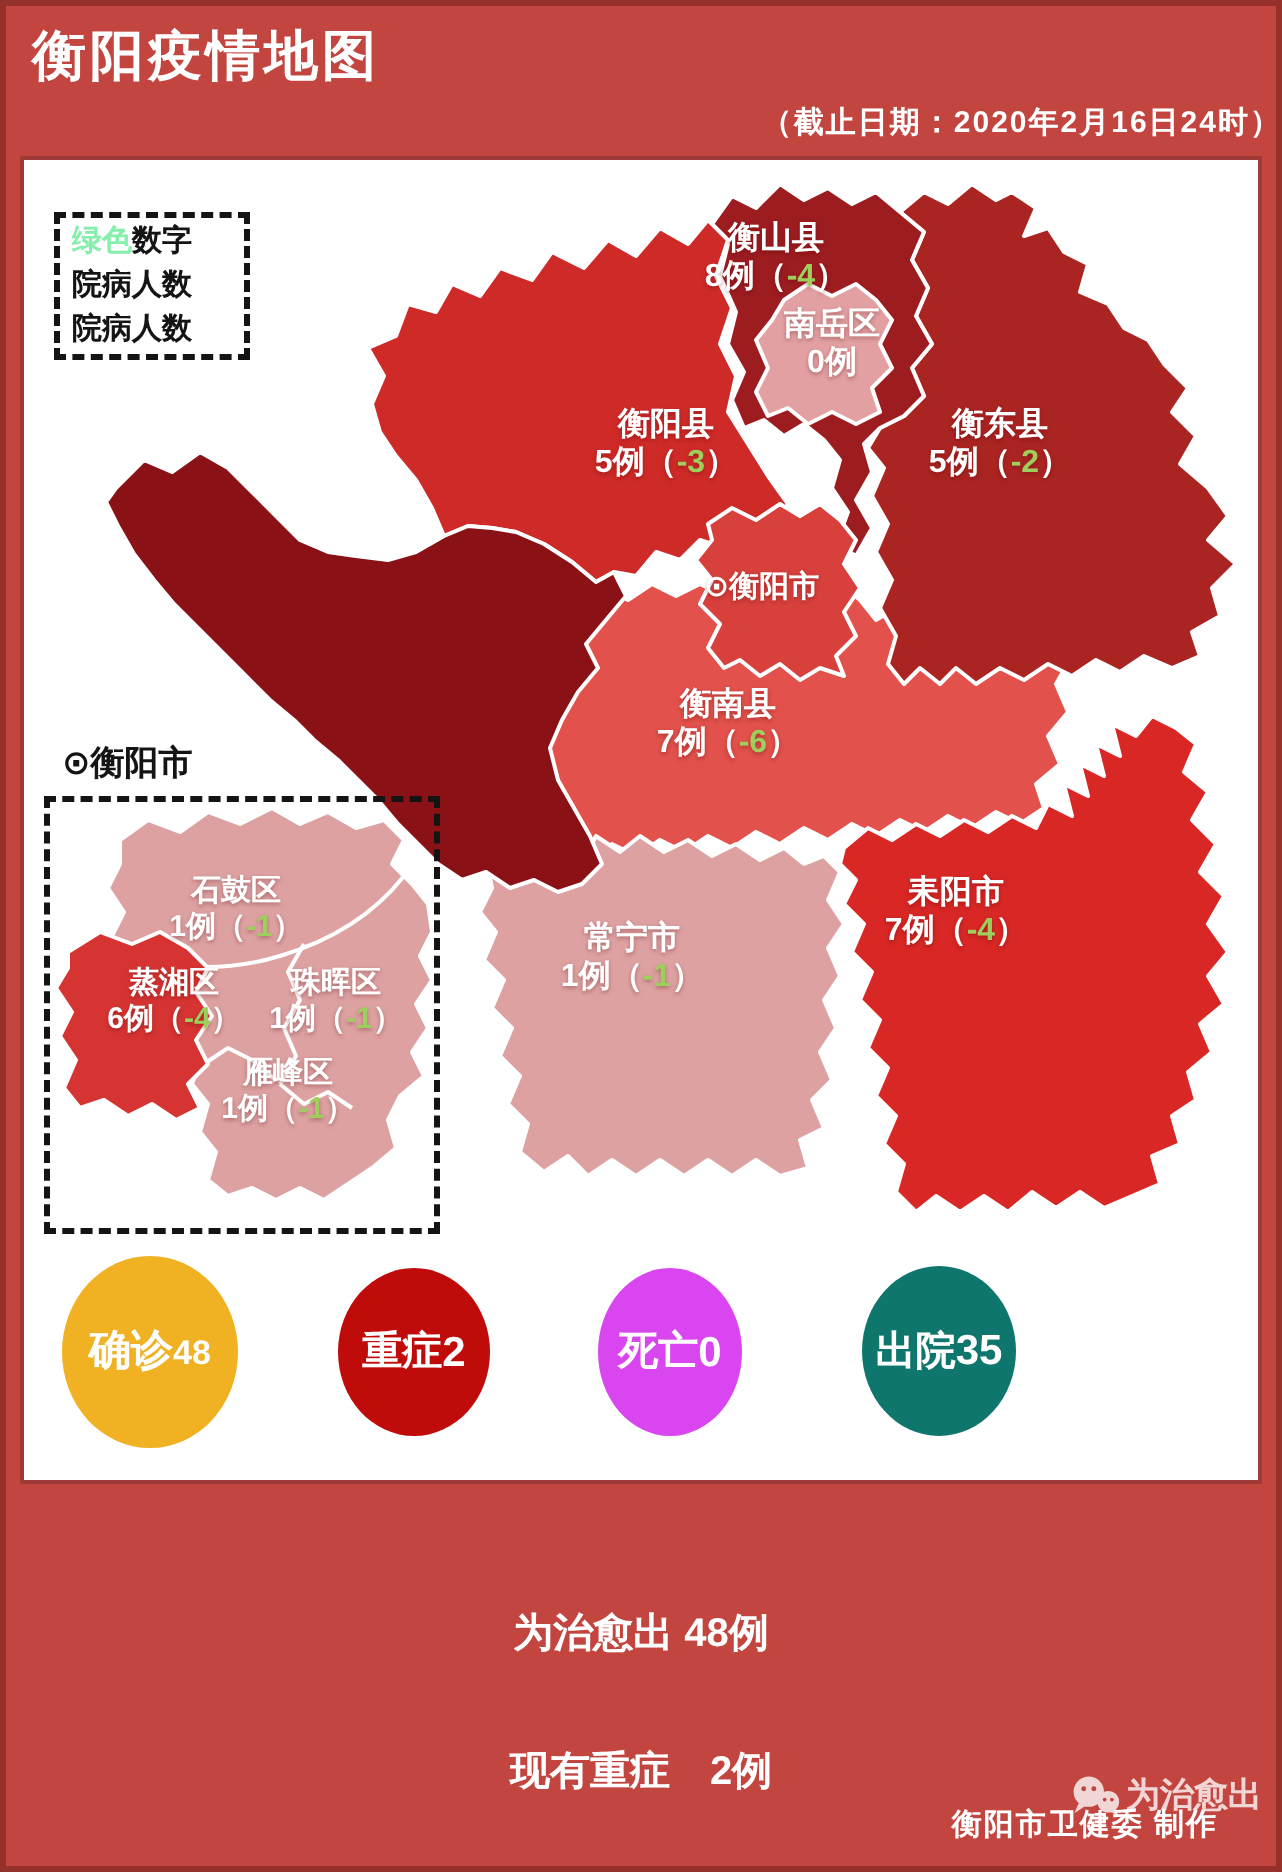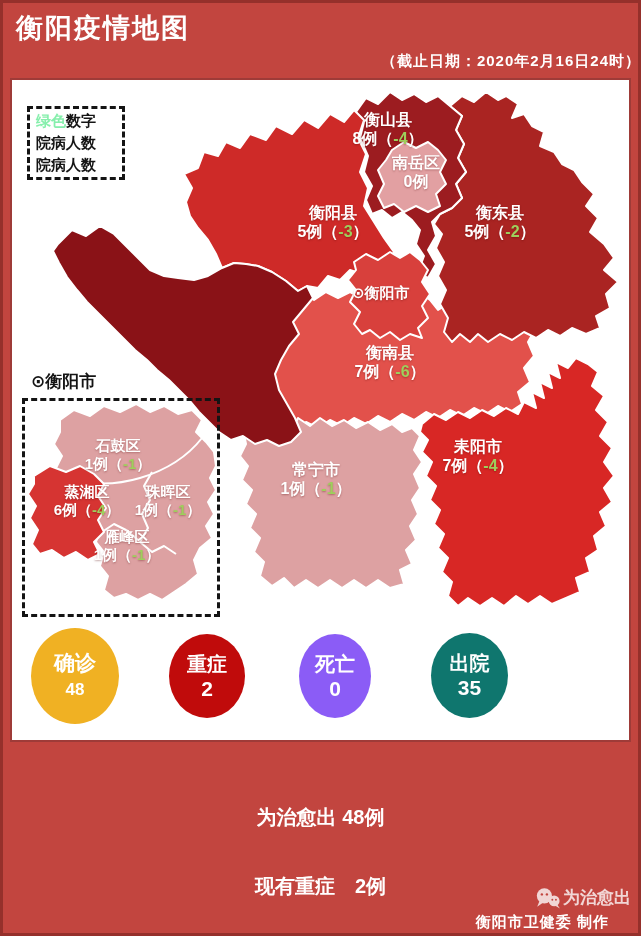--- a/index.html
+++ b/index.html
@@ -20,32 +20,32 @@
   .green{color:#9ecf5c;}
   .map-label{position:absolute;transform:translateX(-50%);text-align:center;color:#fff;
         font-weight:bold;font-size:16px;line-height:19px;white-space:nowrap;
         text-shadow:0 1px 2px rgba(80,0,0,.35);}
   .inset-label{font-size:15px;line-height:18px;}
   .city-marker{position:absolute;left:352px;top:284px;color:#fff;font-weight:bold;
         font-size:15px;text-shadow:0 1px 2px rgba(80,0,0,.35);}
   .inset-title{position:absolute;left:31px;top:370px;color:#141414;font-weight:bold;font-size:17px;}
   .inset-box{position:absolute;left:22px;top:398px;width:198px;height:219px;
         border:3px dashed #141414;box-sizing:border-box;}
-  .stat{position:absolute;border-radius:50%;color:#fff;display:flex;flex-direction:column;
+  .stat{position:absolute;border-radius:50%;color:#fff;display:flex;flex-direction:row;
         align-items:center;justify-content:center;font-weight:bold;text-align:center;}
   .stat .lbl{font-size:20px;line-height:24px;}
   .stat .val{font-size:21px;line-height:25px;}
   .stat.big .lbl{font-size:21px;line-height:26px;}
   .stat.big .val{font-size:17px;line-height:27px;}
   .summary{position:absolute;top:760px;left:0;width:100%;text-align:center;color:#fff;
         font-weight:bold;font-size:20px;line-height:23px;white-space:pre;}
   .watermark{position:absolute;right:10px;top:886px;display:flex;align-items:center;gap:2px;
         color:#fff;opacity:.78;font-weight:bold;font-size:17px;}
   .producer{position:absolute;right:32px;top:903px;color:#fff;font-weight:bold;font-size:15px;
-        letter-spacing:1px;margin-top:10px;}
+        letter-spacing:1px;}
 </style>
 </head>
 <body>
 
 <div class="page">
 
   <div class="header-title">衡阳疫情地图</div>
   <div class="header-subtitle">（截止日期：2020年2月16日24时）</div>
 
   <div class="panel"></div>
@@ -97,21 +97,21 @@
     <div><span>0例</span></div>
   </div>
   <div class="map-label" style="left:333px;top:203px">
     <div>衡阳县</div>
     <div><span>5例（</span><span class="green">-3</span><span>）</span></div>
   </div>
   <div class="map-label" style="left:500px;top:203px">
     <div>衡东县</div>
     <div><span>5例（</span><span class="green">-2</span><span>）</span></div>
   </div>
-  <div class="map-label" style="left:390px;top:343px">
+  <div class="map-label" style="left:364px;top:343px">
     <div>衡南县</div>
     <div><span>7例（</span><span class="green">-6</span><span>）</span></div>
   </div>
   <div class="map-label" style="left:478px;top:437px">
     <div>耒阳市</div>
     <div><span>7例（</span><span class="green">-4</span><span>）</span></div>
   </div>
   <div class="map-label" style="left:316px;top:460px">
     <div>常宁市</div>
     <div><span>1例（</span><span class="green">-1</span><span>）</span></div>
@@ -127,34 +127,34 @@
     <div><span>1例（</span><span class="green">-1</span><span>）</span></div>
   </div>
   <div class="map-label inset-label" style="left:87px;top:483px">
     <div>蒸湘区</div>
     <div><span>6例（</span><span class="green">-4</span><span>）</span></div>
   </div>
   <div class="map-label inset-label" style="left:168px;top:483px">
     <div>珠晖区</div>
     <div><span>1例（</span><span class="green">-1</span><span>）</span></div>
   </div>
-  <div class="map-label inset-label" style="left:127px;top:528px">
+  <div class="map-label inset-label" style="left:144px;top:528px">
     <div>雁峰区</div>
     <div><span>1例（</span><span class="green">-1</span><span>）</span></div>
   </div>
 
   <div class="stat big" style="left: 31px; top: 628px; width: 88px; height: 96px; background: rgb(240, 177, 35);">
     <div class="lbl">确诊</div>
     <div class="val">48</div>
   </div>
   <div class="stat" style="left: 169px; top: 634px; width: 76px; height: 84px; background: rgb(192, 11, 11);">
     <div class="lbl">重症</div>
     <div class="val">2</div>
   </div>
-  <div class="stat" style="left: 299px; top: 634px; width: 72px; height: 84px; background: #8b5cf6;">
+  <div class="stat" style="left: 299px; top: 634px; width: 72px; height: 84px; background: #d946ef;">
     <div class="lbl">死亡</div>
     <div class="val">0</div>
   </div>
   <div class="stat" style="left: 431px; top: 633px; width: 77px; height: 85px; background: #0f766e;">
     <div class="lbl">出院</div>
     <div class="val">35</div>
   </div>
 
   <div class="summary">
     <div>为治愈出 48例</div>

